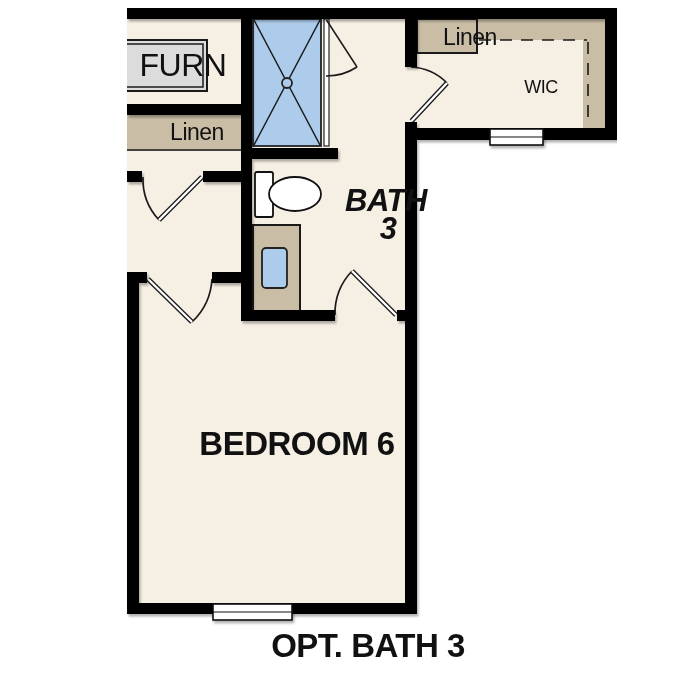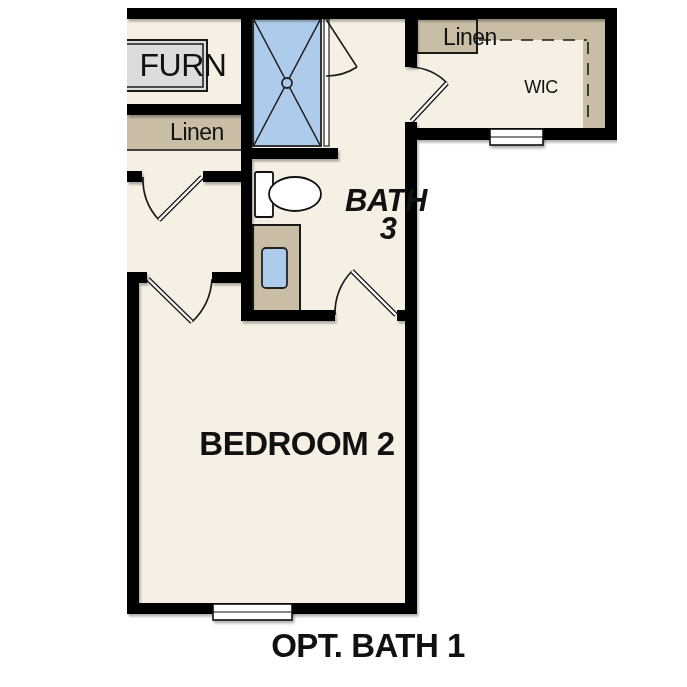--- a/index.html
+++ b/index.html
@@ -140,16 +140,16 @@
 
     </g>
   </svg>
 
   <div class="lbl reg" style="left:159px;top:65px;">FURN</div>
   <div class="lbl sm" style="left:173px;top:132px;">Linen</div>
   <div class="lbl sm" style="left:446px;top:37px;">Linen</div>
   <div class="lbl reg" style="left:517px;top:87px;font-size:18px;">WIC</div>
   <div class="lbl bold-md" style="left:362px;top:200px;">BATH</div>
   <div class="lbl bold-md" style="left:364px;top:228px;">3</div>
-  <div class="lbl bold-lg" style="left:273px;top:443px;">BEDROOM 2</div>
-  <div class="lbl bold-lg" style="left:344px;top:645px;">OPT. BATH 1</div>
+  <div class="lbl bold-lg" style="left:273px;top:443px;">BEDROOM 6</div>
+  <div class="lbl bold-lg" style="left:344px;top:645px;">OPT. BATH 3</div>
 
 </div>
 
 </body></html>

